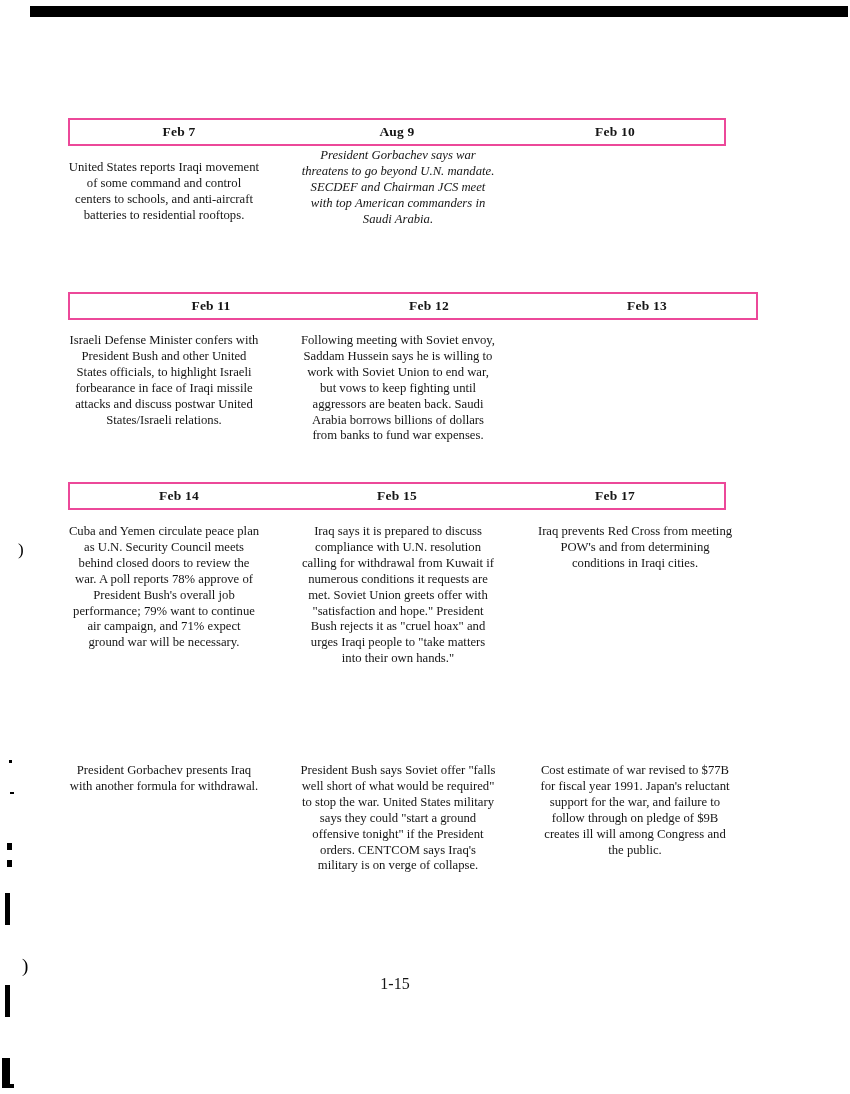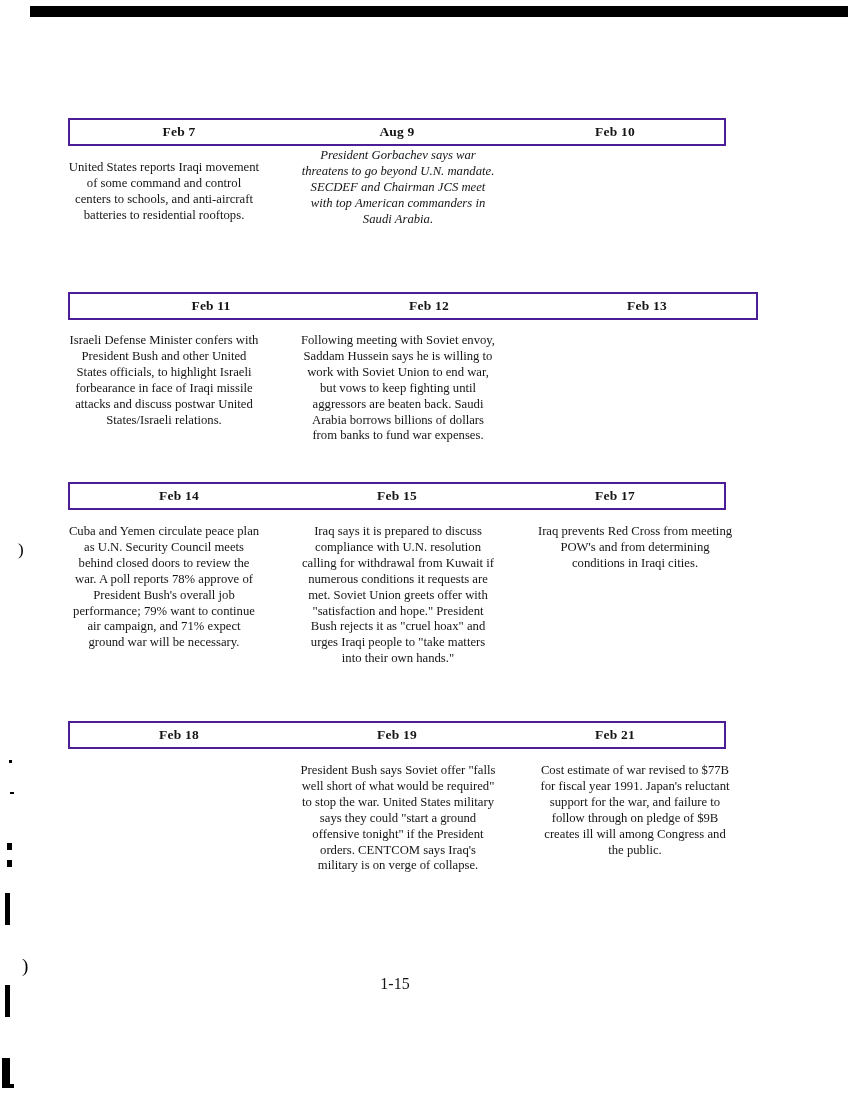--- a/index.html
+++ b/index.html
@@ -22,21 +22,21 @@
     top: 6px;
     width: 818px;
     height: 11px;
     background: #000;
   }
   .band {
     position: absolute;
     left: 68px;
     width: 654px;
     height: 24px;
-    border: 2px solid #4c1d95;
+    border: 2px solid #ec4899;
     display: flex;
     align-items: center;
     background: #fff;
   }
   .hcell {
     flex: 1;
     text-align: center;
     font-weight: bold;
     font-size: 13.5px;
     letter-spacing: 0.2px;
@@ -94,25 +94,21 @@
 
   <div class="band" style="top:482px;">
     <div class="hcell">Feb 14</div>
     <div class="hcell">Feb 15</div>
     <div class="hcell">Feb 17</div>
   </div>
   <div class="entry col1" style="top:524px;">Cuba and Yemen circulate peace plan as U.N. Security Council meets behind closed doors to review the war. A poll reports 78% approve of President Bush's overall job performance; 79% want to continue air campaign, and 71% expect ground war will be necessary.</div>
   <div class="entry col2" style="top:524px;">Iraq says it is prepared to discuss compliance with U.N. resolution calling for withdrawal from Kuwait if numerous conditions it requests are met.  Soviet Union greets offer with "satisfaction and hope."  President Bush rejects it as "cruel hoax" and urges Iraqi people to "take matters into their own hands."</div>
   <div class="entry col3" style="top:524px;">Iraq prevents Red Cross from meeting POW's and from determining conditions in Iraqi cities.</div>
 
-  <div class="band" style="top:721px;">
-    <div class="hcell">Feb 18</div>
-    <div class="hcell">Feb 19</div>
-    <div class="hcell">Feb 21</div>
-  </div>
+  <div class="entry col1" style="top:763px;">President Gorbachev presents Iraq with another formula for withdrawal.</div>
   <div class="entry col2" style="top:763px;">President Bush says Soviet offer "falls well short of what would be required" to stop the war.  United States military says they could "start a ground offensive tonight" if the President orders.  CENTCOM says Iraq's military is on verge of collapse.</div>
   <div class="entry col3" style="top:763px;">Cost estimate of war revised to $77B for fiscal year 1991. Japan's reluctant support for the war, and failure to follow through on pledge of $9B creates ill will among Congress and the public.</div>
 
   <div class="pagenum">1-15</div>
 
   <div class="artifact art-paren" style="left:18px; top:540px;">)</div>
   <div class="artifact art-bar" style="left:9px;  top:760px; width:3px; height:3px;"></div>
   <div class="artifact art-bar" style="left:10px; top:792px; width:4px; height:2px;"></div>
   <div class="artifact art-bar" style="left:7px;  top:843px; width:5px; height:7px;"></div>
   <div class="artifact art-bar" style="left:7px;  top:860px; width:5px; height:7px;"></div>

